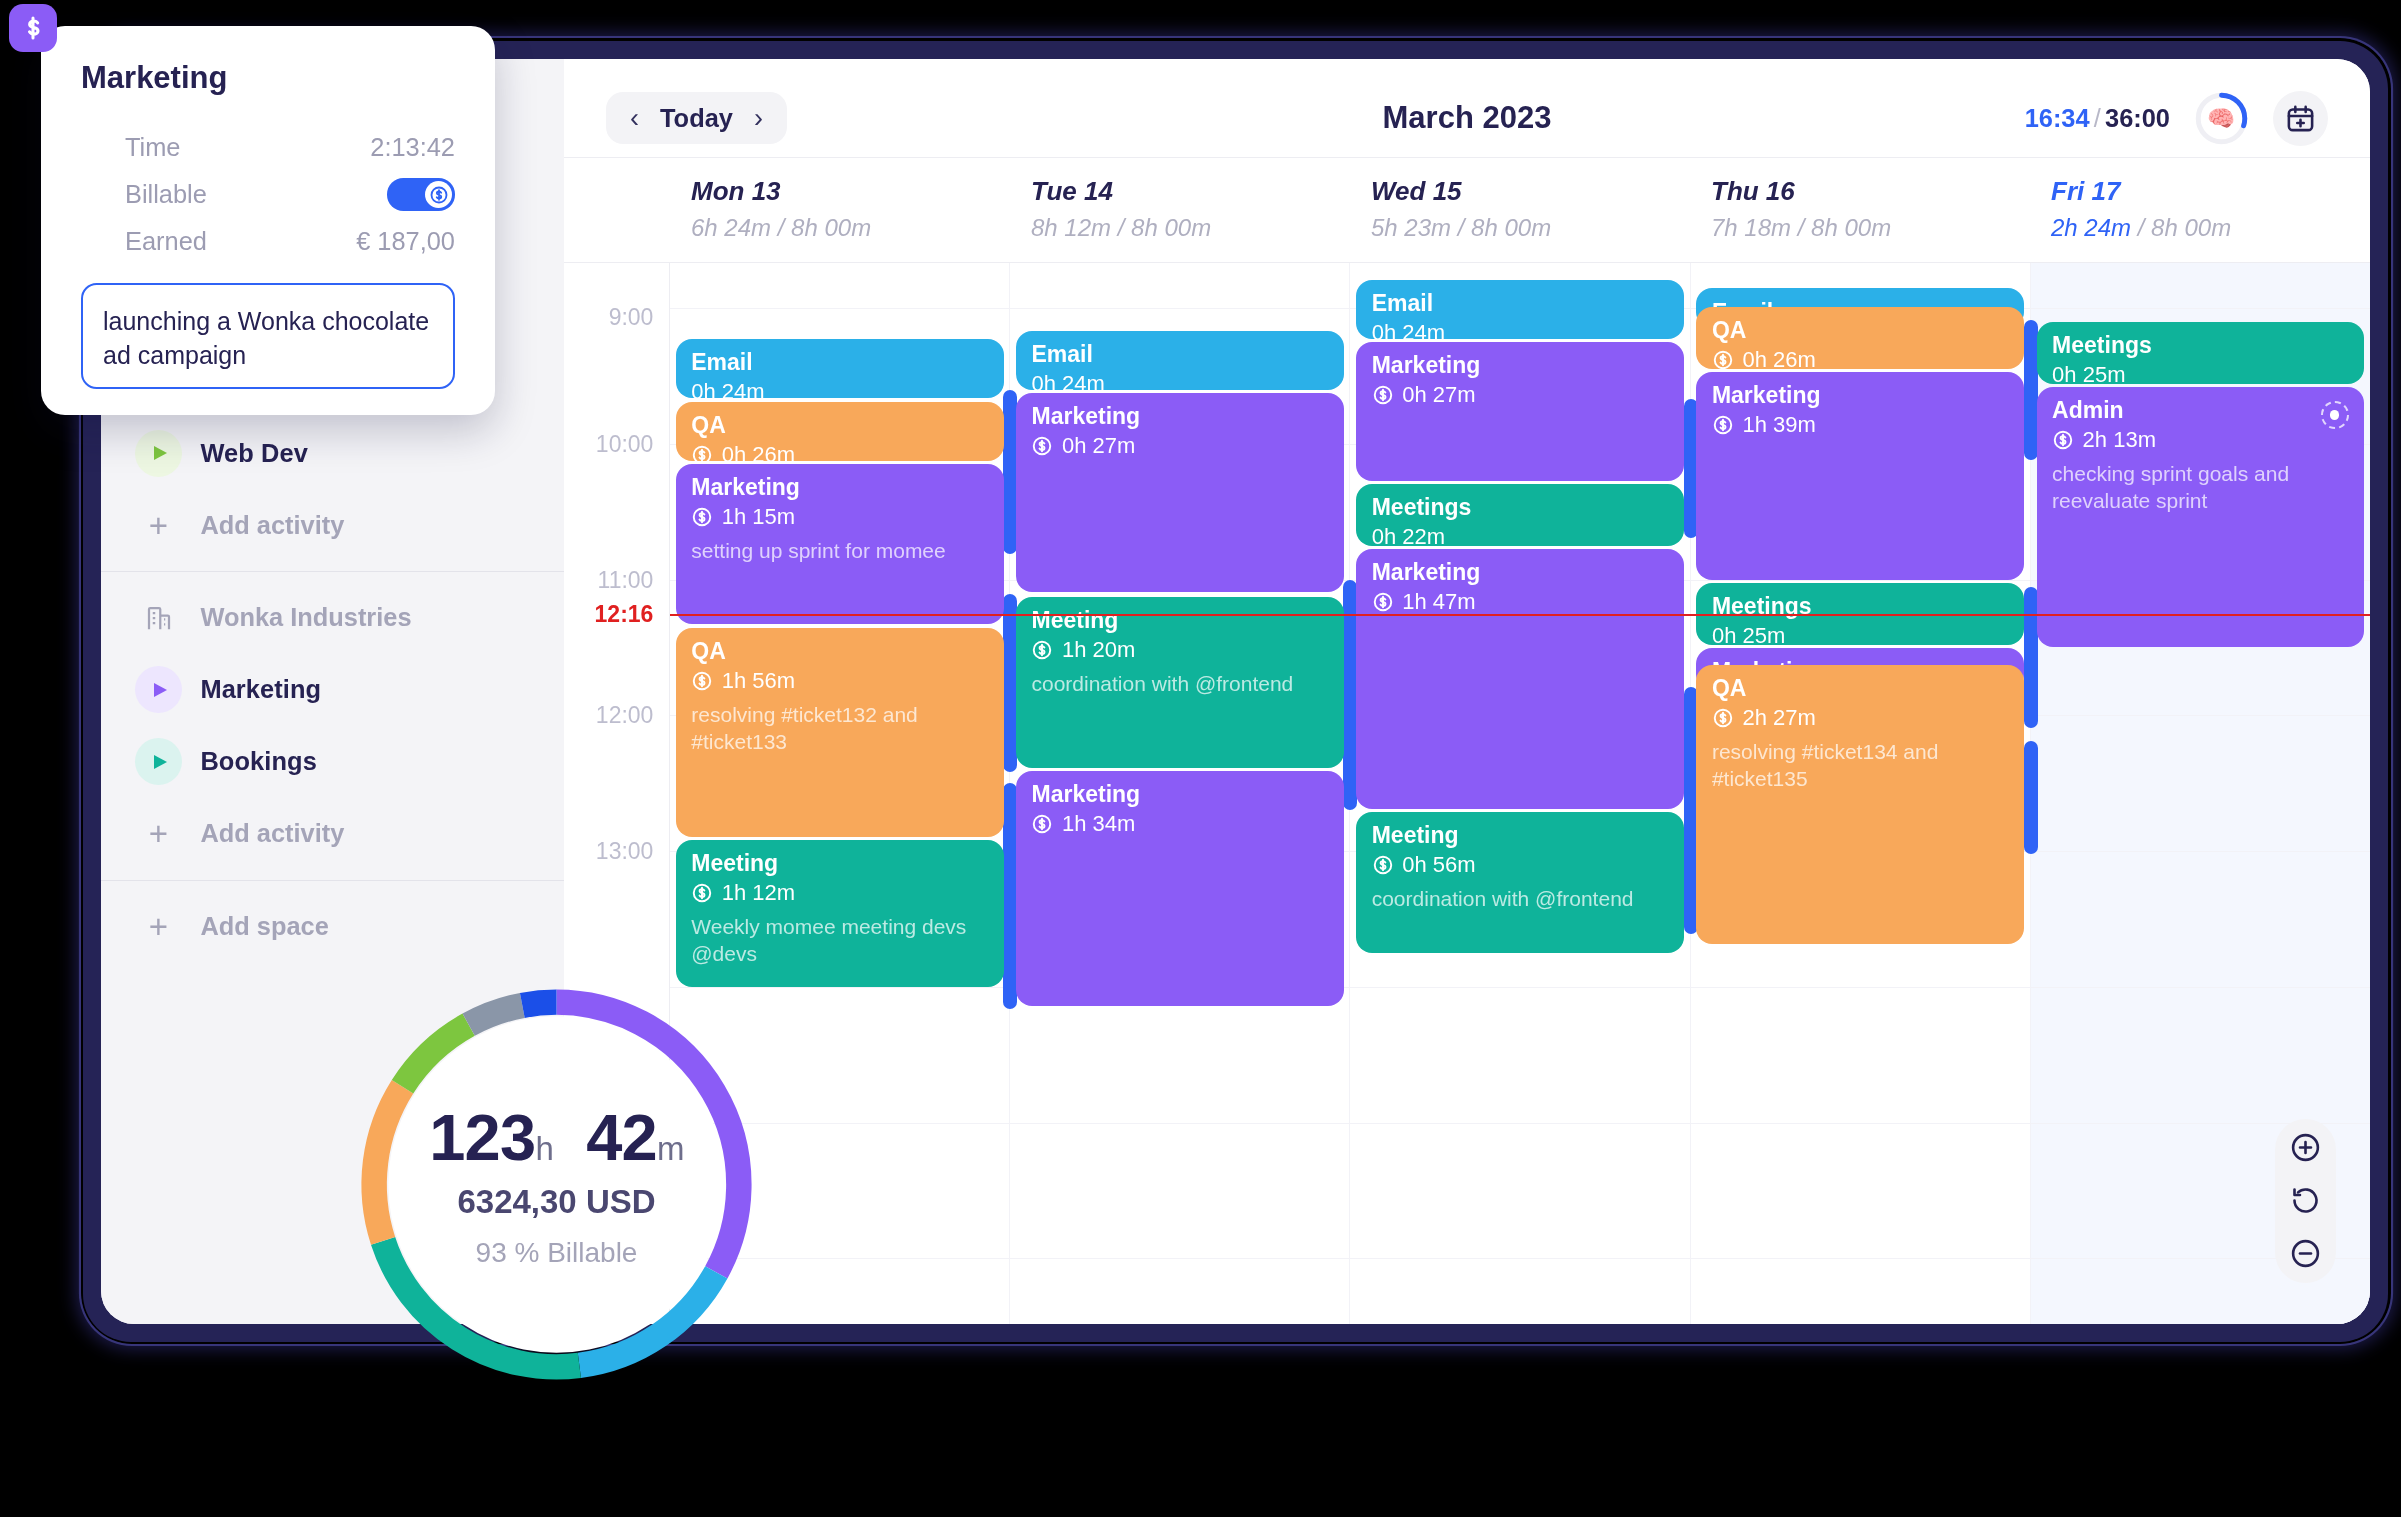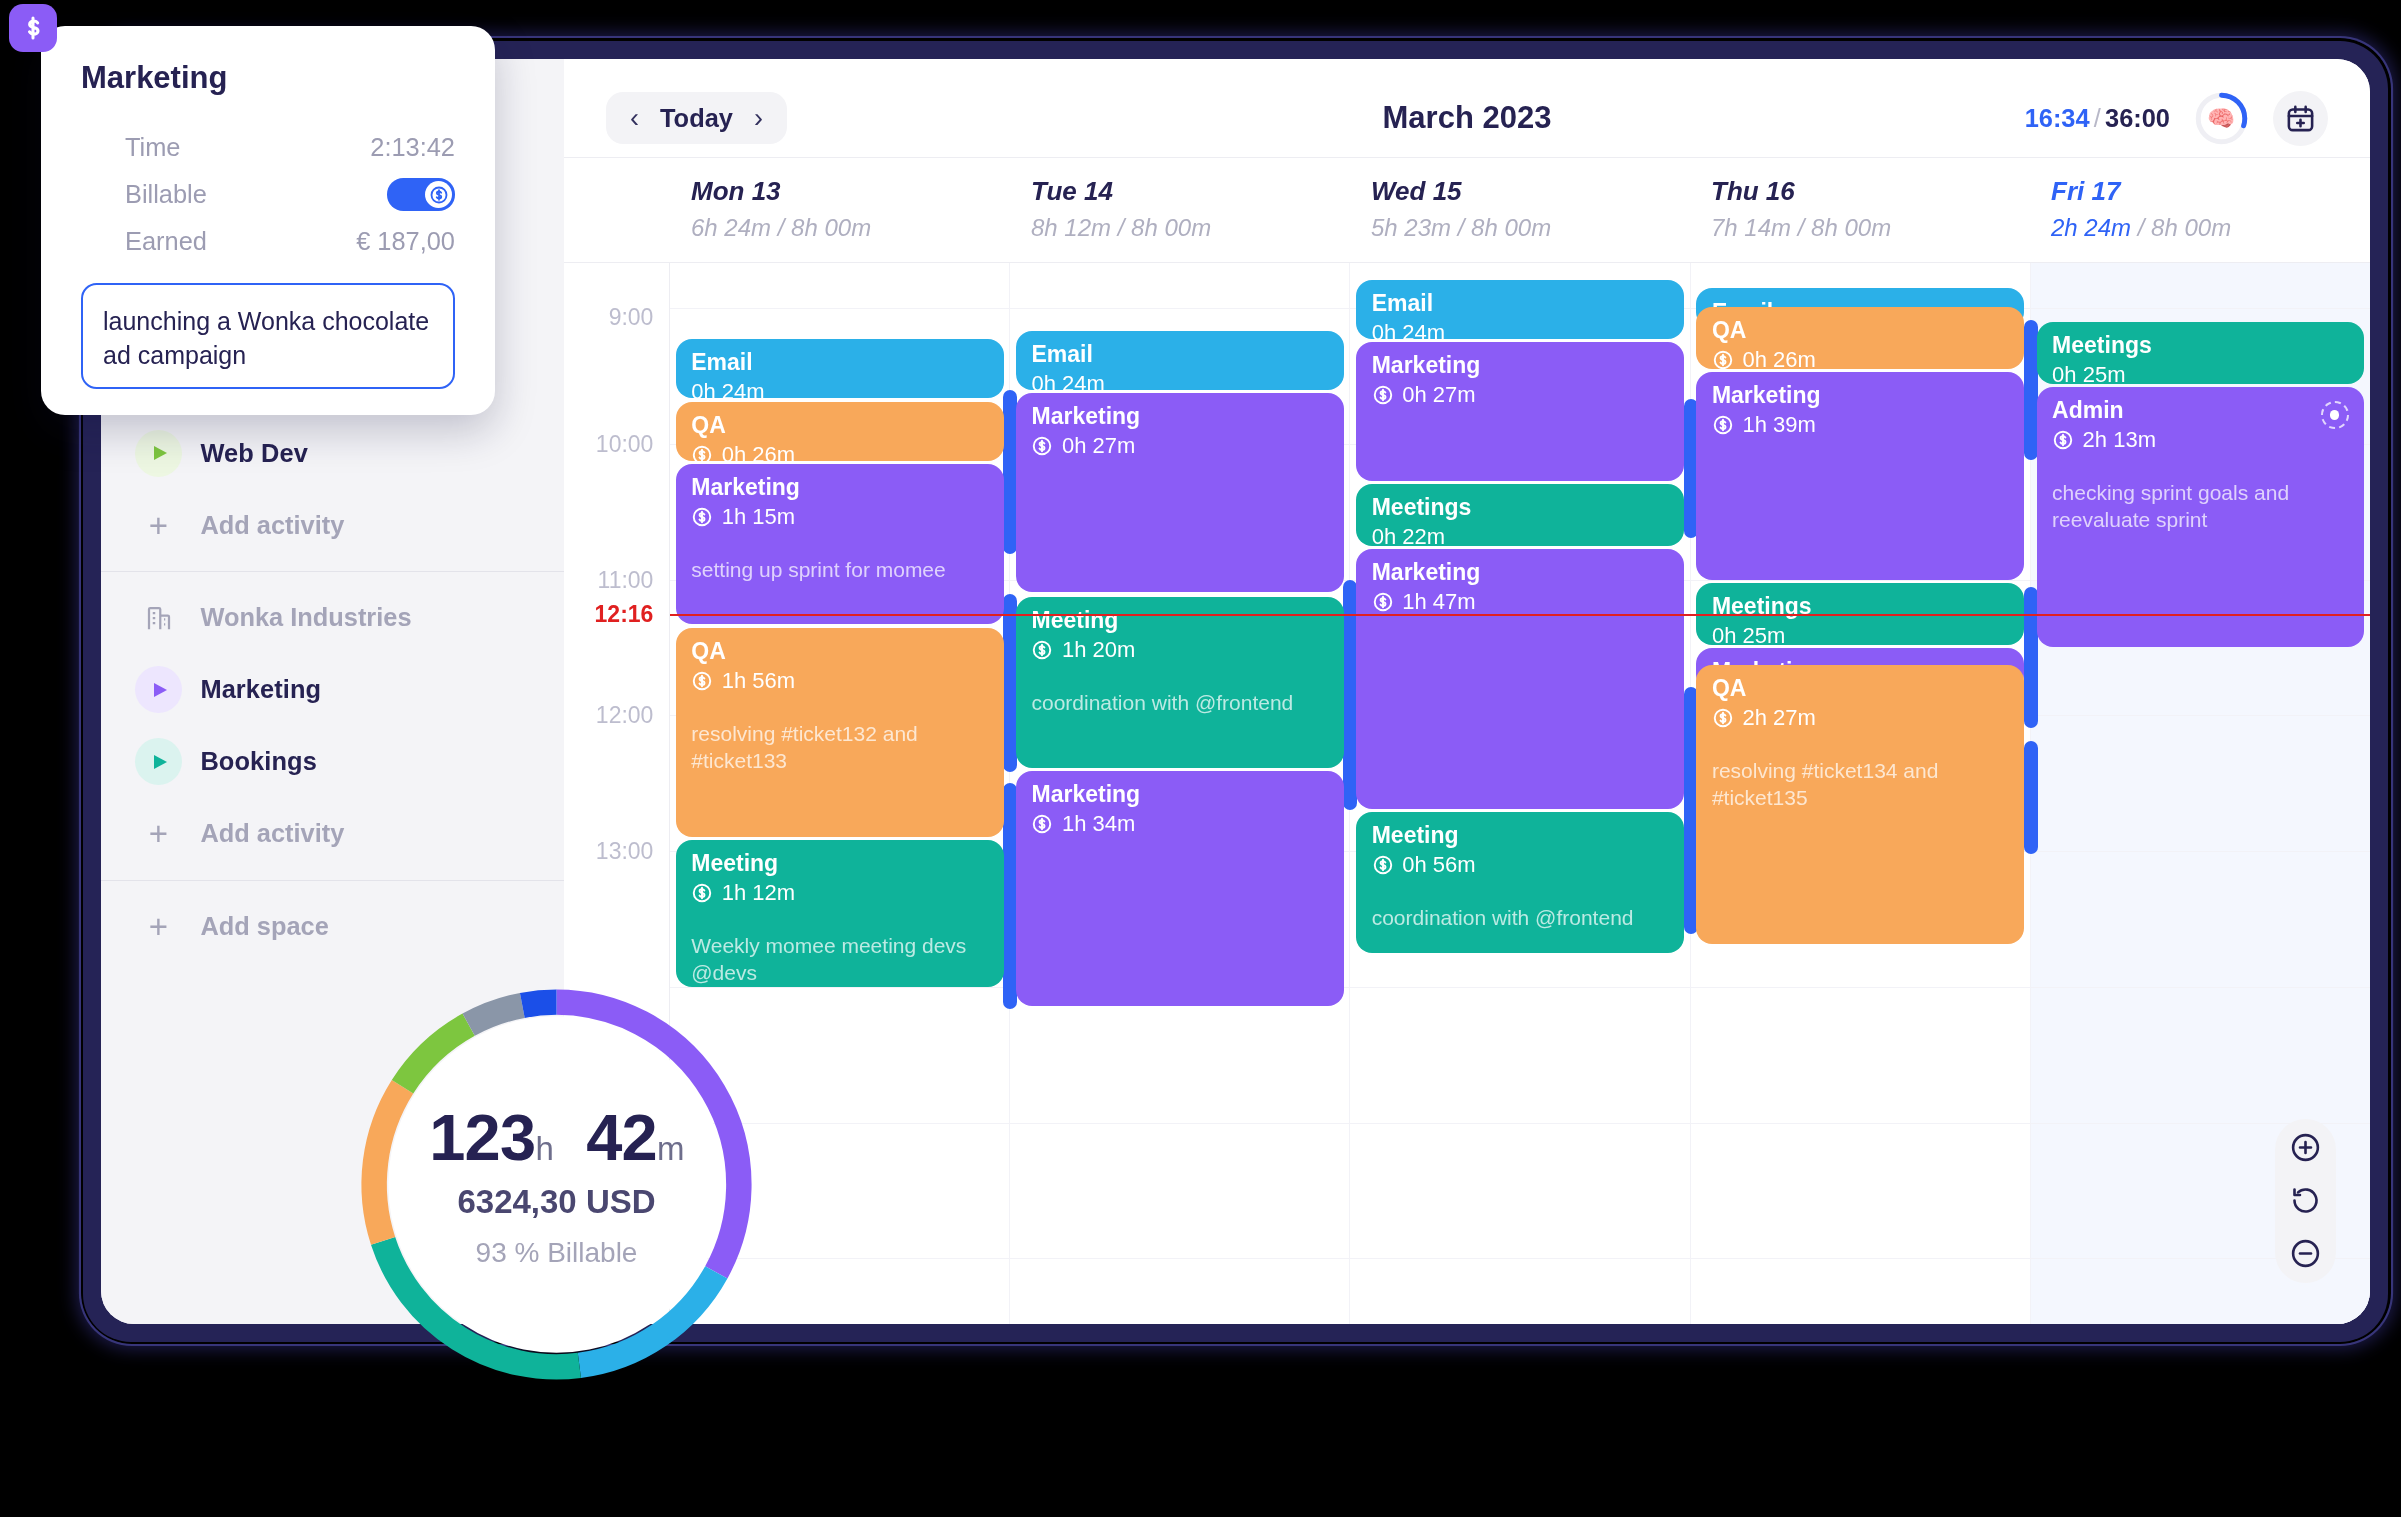--- a/index.html
+++ b/index.html
@@ -108,21 +108,21 @@
   .hline { position:absolute; left:0; right:0; height:0.7px; background:#F2F2F7; }
 
   .nowline { position:absolute; left:106px; right:0; height:2.1px; background:#E02020; z-index:40; }
 
   .ev {
     position:absolute; border-radius:16px; padding:11.3px 15.6px 7px 15.6px;
     color:#fff; overflow:hidden; z-index:10;
   }
   .ev-title { font-size:23px; font-weight:700; line-height:1.08; }
   .ev-time  { font-size:22px; font-weight:400; margin-top:3.5px; display:flex; align-items:center; gap:8.5px; }
-  .ev-note  { font-size:21px; line-height:1.28; margin-top:27px; color:rgba(255,255,255,.72); }
+  .ev-note  { font-size:21px; line-height:1.28; margin-top:8px; color:rgba(255,255,255,.72); }
   .coin { width:22px; height:22px; flex:0 0 22px; }
   .rec-ind {
     position:absolute; right:15.6px; top:14px; width:28px; height:28px;
     border-radius:50%; border:2.1px dashed rgba(255,255,255,.75);
     display:flex; align-items:center; justify-content:center;
   }
   .rec-ind i { width:9.2px; height:9.2px; border-radius:50%; background:#fff; display:block; }
 
   .strip { position:absolute; width:14px; border-radius:7px; background:#2F63F6; z-index:9; }
 
@@ -277,21 +277,21 @@
           <div class="day-head">
             <div class="day-name">Tue 14</div>
             <div class="day-sub"><span class="a">8h 12m</span> <span class="b">/</span> <span class="b">8h 00m</span></div>
           </div>
           <div class="day-head">
             <div class="day-name">Wed 15</div>
             <div class="day-sub"><span class="a">5h 23m</span> <span class="b">/</span> <span class="b">8h 00m</span></div>
           </div>
           <div class="day-head">
             <div class="day-name">Thu 16</div>
-            <div class="day-sub"><span class="a">7h 14m</span> <span class="b">/</span> <span class="b">8h 00m</span></div>
+            <div class="day-sub"><span class="a">7h 18m</span> <span class="b">/</span> <span class="b">8h 00m</span></div>
           </div>
           <div class="day-head active">
             <div class="day-name">Fri 17</div>
             <div class="day-sub"><span class="a">2h 24m</span> <span class="b">/</span> <span class="b">8h 00m</span></div>
           </div>
         </div>
 
       <div class="grid-wrap">
         <div class="gutter" id="gutter">
             <div class="tlabel" style="top:54px">9:00</div>

